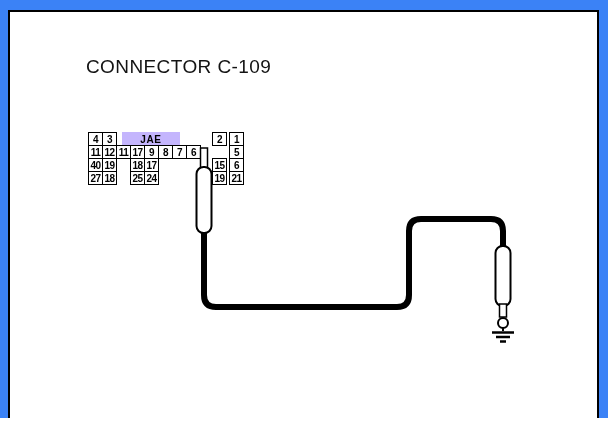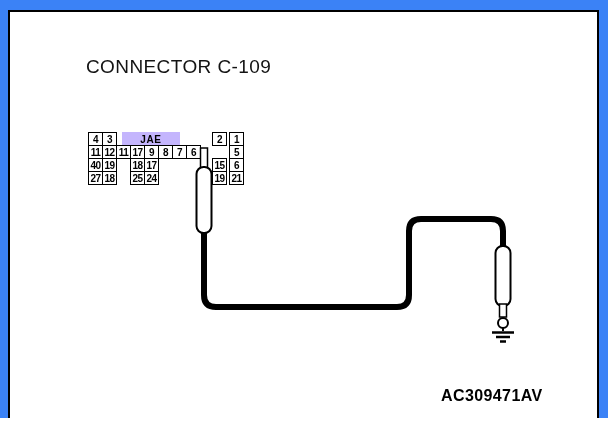--- a/index.html
+++ b/index.html
@@ -86,14 +86,13 @@
     </g>
     <g stroke="#000" fill="none">
       <circle cx="503" cy="323" r="5" stroke-width="2" fill="#fff"></circle>
       <line x1="503" y1="328" x2="503" y2="331" stroke-width="2"></line>
       <line x1="492" y1="332.5" x2="514" y2="332.5" stroke-width="2.5"></line>
       <line x1="496" y1="337" x2="510" y2="337" stroke-width="2.5"></line>
       <line x1="500" y1="341.5" x2="506" y2="341.5" stroke-width="2.5"></line>
     </g>
   </svg>
 
-  <div class="code">AC309471AV</div>
 </div>
 
 </body></html>

